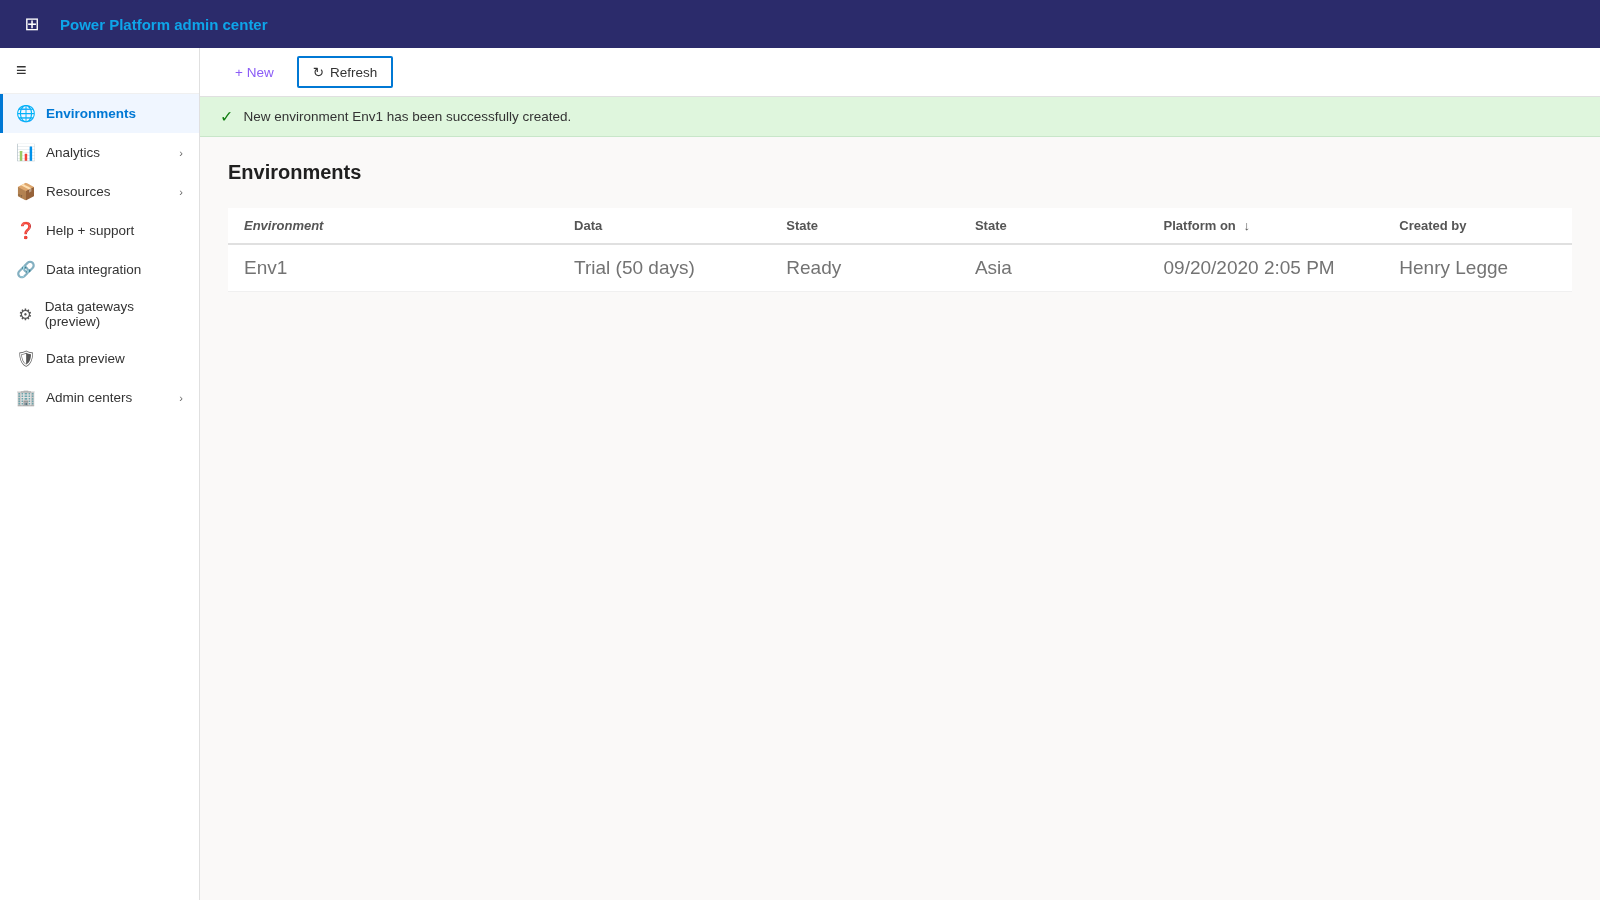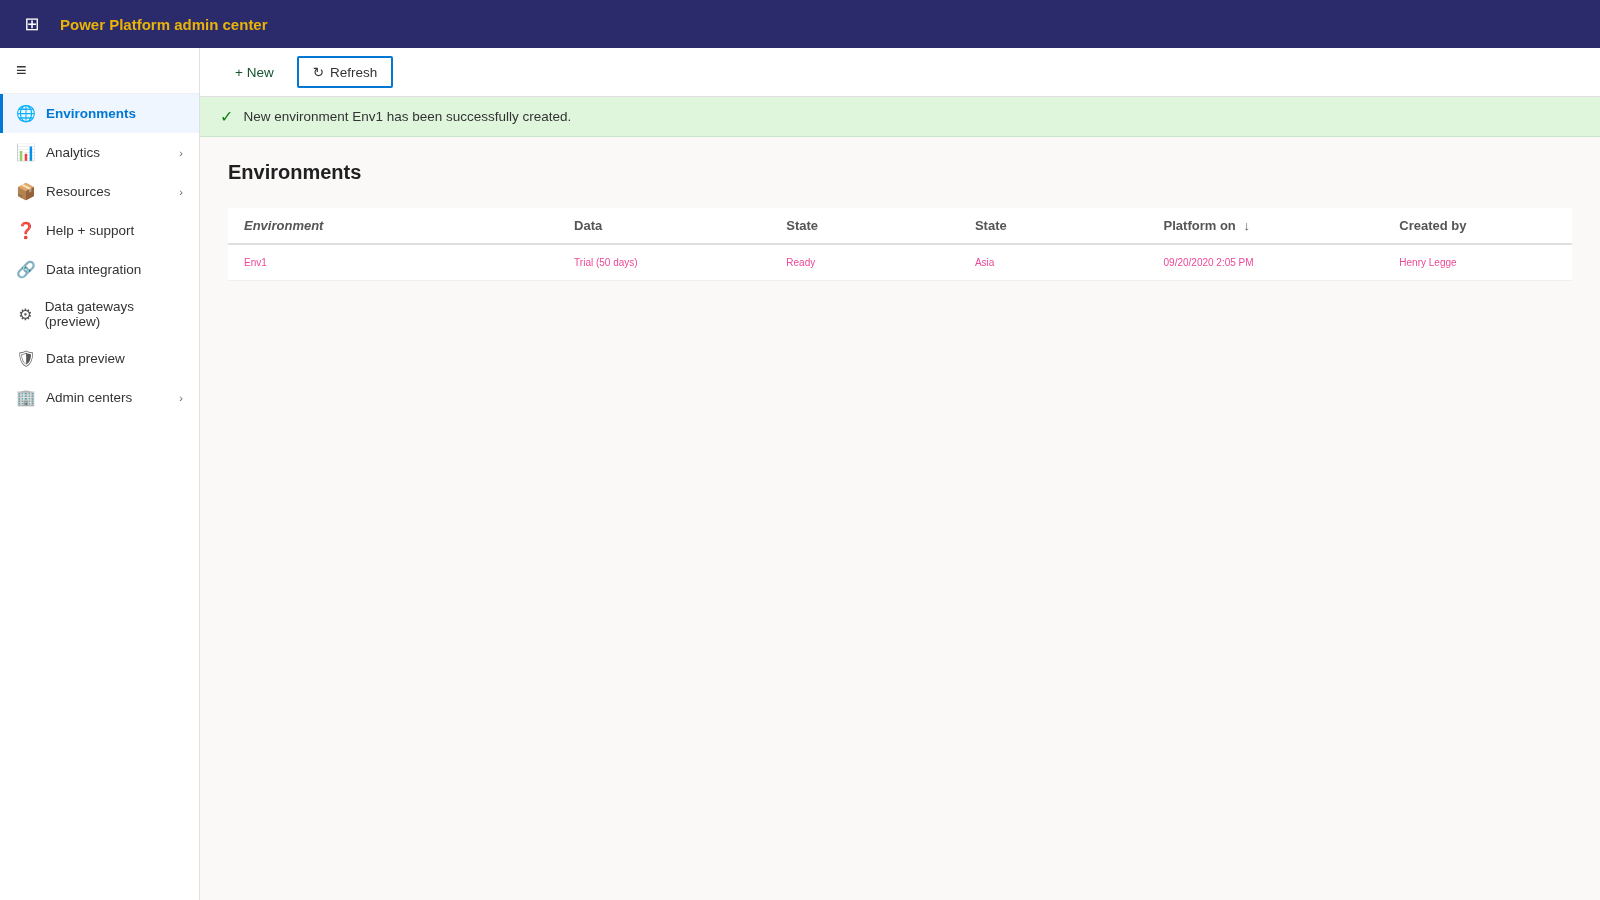--- a/index.html
+++ b/index.html
@@ -17,21 +17,21 @@
     }
     .topbar-waffle {
       color: white;
       font-size: 18px;
       cursor: pointer;
       width: 32px;
       height: 32px;
       display: flex; align-items: center; justify-content: center;
     }
     .topbar-title {
-      color: #eab308;
+      color: #0ea5e9;
       font-size: 15px;
       font-weight: 600;
     }
 
     
     .layout {
       display: flex;
       flex: 1;
       overflow: hidden;
     }
@@ -106,21 +106,21 @@
     }
     .toolbar-btn {
       display: flex;
       align-items: center;
       gap: 6px;
       padding: 6px 14px;
       border: 1px solid transparent;
       background: transparent;
       cursor: pointer;
       font-size: 13.5px;
-      color: #14532d;
+      color: #8b5cf6;
       border-radius: 2px;
     }
     .toolbar-btn.highlighted {
       border: 2px solid #0078d4;
       background: #fff;
       color: #333;
     }
 
     
     .success-banner {
@@ -164,22 +164,22 @@
     .env-table th {
       text-align: left;
       padding: 10px 16px;
       font-size: 13px;
       font-weight: 600;
       color: #555;
       white-space: nowrap;
     }
     .env-table td {
       padding: 12px 16px;
-      font-size: 10px;
-      color: #ec4899;
+      font-size: 19px;
+      color: #737373;
       border-bottom: 1px solid #f0f0f0;
     }
     .sort-icon {
       display: inline-block;
       margin-left: 4px;
       color: #555;
     }
     .col-environment { width: 280px; font-style: italic; }
     .col-type { width: 180px; }
     .col-state { width: 160px; }

